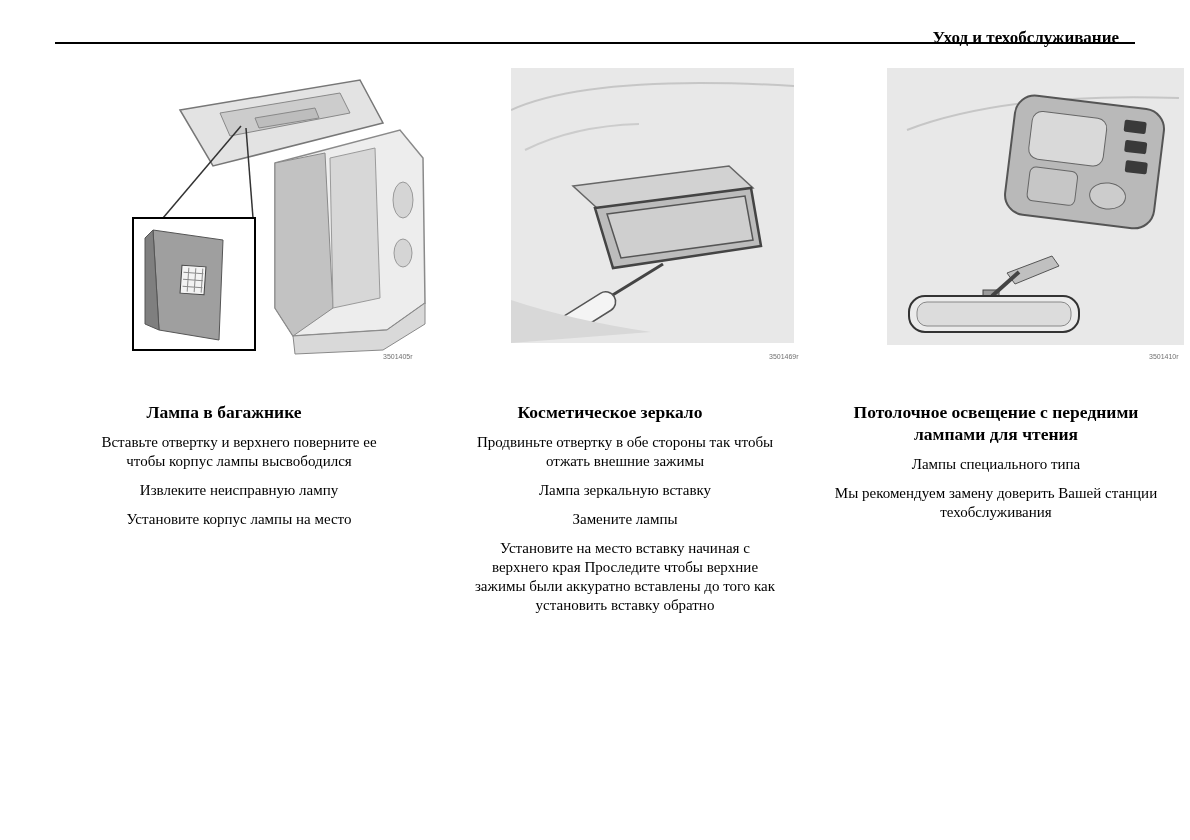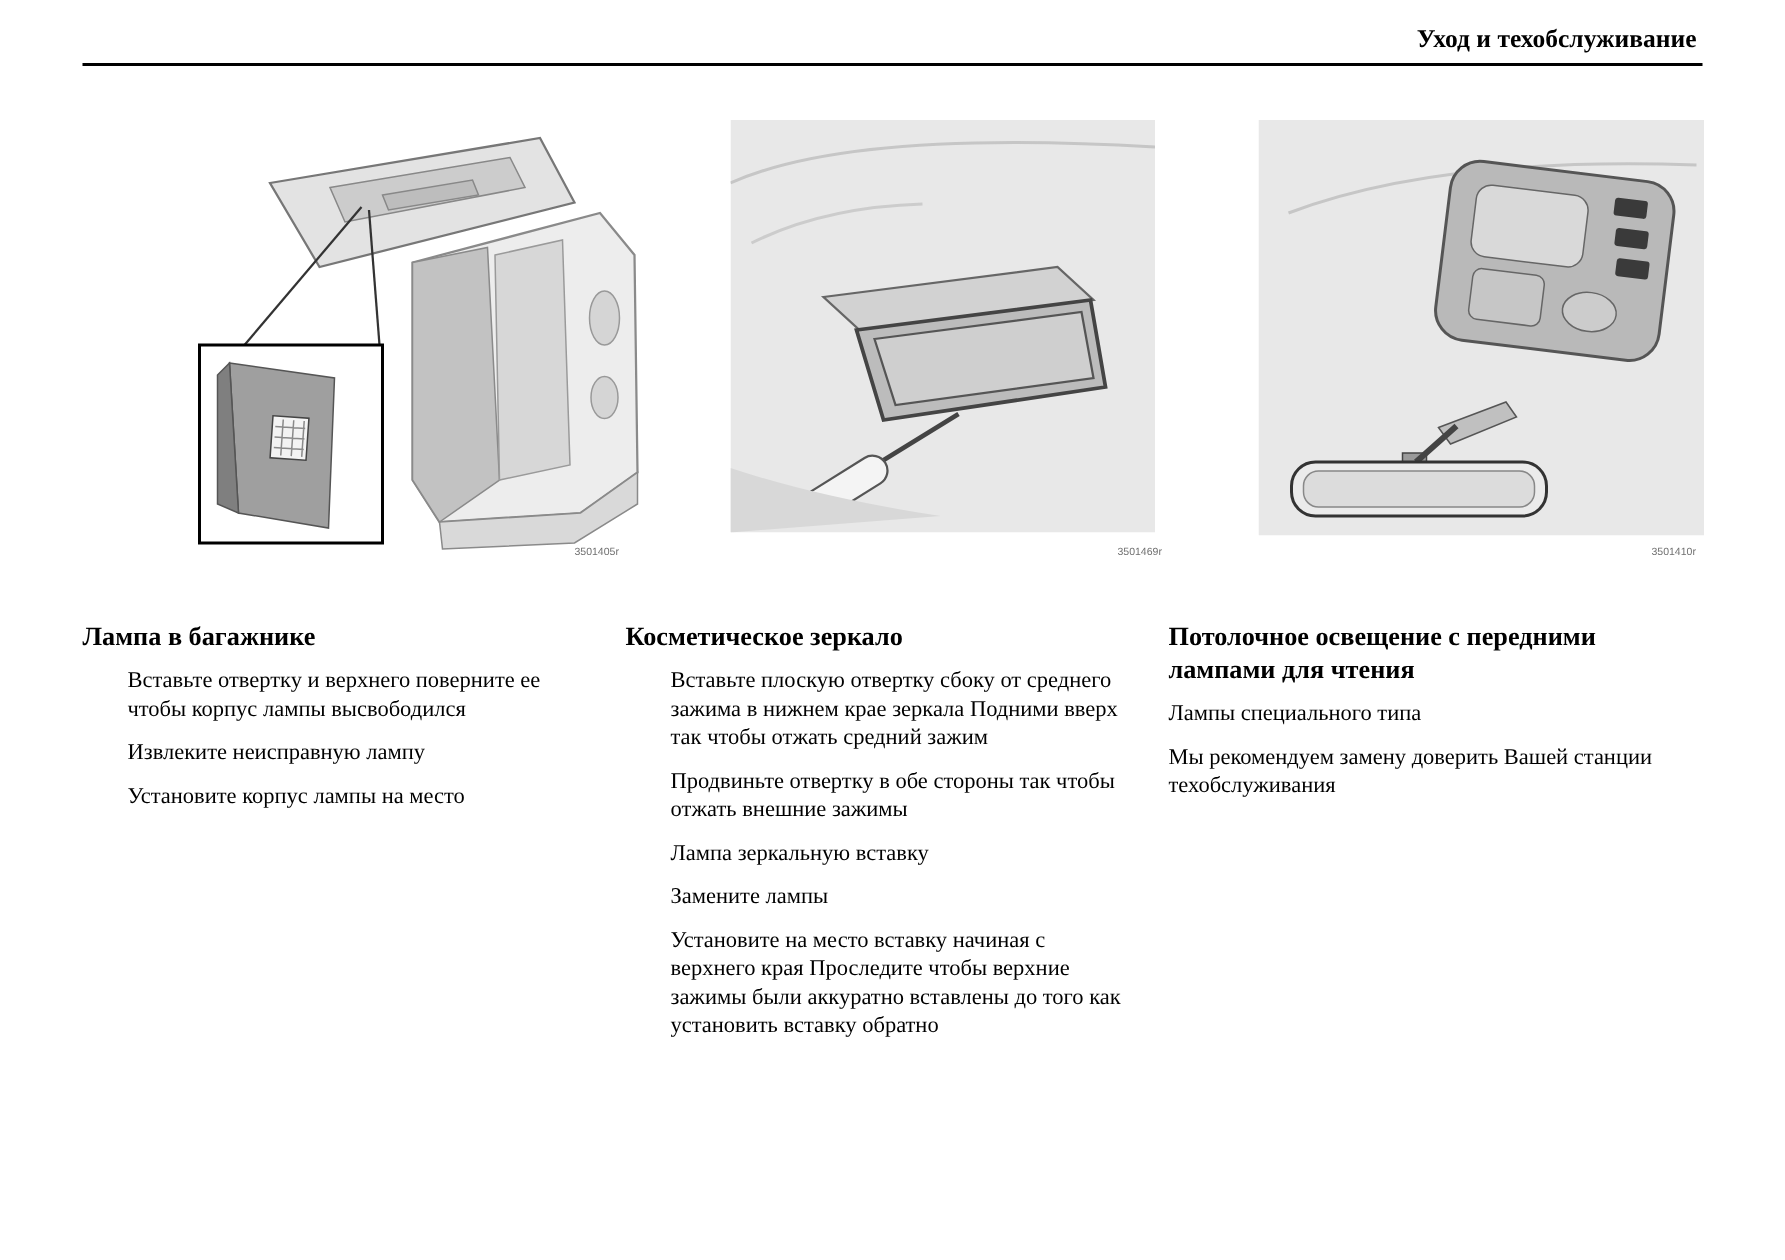--- a/index.html
+++ b/index.html
@@ -15,37 +15,38 @@
     height: 840px;
     background: #ffffff;
     overflow: hidden;
   }
   .page-header {
     position: absolute;
     top: 12px;
     right: 55px;
     font-size: 17px;
     font-weight: bold;
-    margin: 4px;
+    margin: 16px;
   }
   .rule {
     position: absolute;
     top: 42px;
     left: 55px;
     width: 1080px;
     border: none;
     border-top: 2px solid #000;
     margin: 0;
   }
   .columns {
     position: absolute;
-    top: 64px;
+    top: 52px;
     left: 55px;
     display: flex;
-    gap: 24px;
+    gap: 48px;
+    text-align: center;
   }
   .col {
     width: 338px;
   }
   .fig {
     position: relative;
     height: 300px;
     margin-bottom: 34px;
   }
   .fig svg { display: block; }
@@ -139,21 +140,20 @@
 
           <g transform="rotate(-32 78 243)">
             <rect x="45" y="234" width="62" height="20" rx="10" fill="#f4f4f4" stroke="#555" stroke-width="1.5"></rect>
           </g>
 
           <path d="M0 232 Q60 252 140 264 L0 275 Z" fill="#d8d8d8"></path>
         </svg>
         <span class="figcode figcode-2">3501469r</span>
       </figure>
       <h2 class="sec-title">Косметическое зеркало</h2>
-      <p class="para">Вставьте плоскую отвертку сбоку от среднего зажима в нижнем крае зеркала Подними вверх так  чтобы отжать средний зажим</p>
       <p class="para">Продвиньте отвертку в обе стороны так чтобы отжать внешние зажимы</p>
       <p class="para">Лампа зеркальную вставку</p>
       <p class="para">Замените лампы</p>
       <p class="para">Установите на место вставку  начиная с верхнего края  Проследите  чтобы верхние зажимы были аккуратно вставлены до того  как установить вставку обратно</p>
     </section>
 
     <section class="col">
       <figure class="fig fig-offset-20">
         <svg viewBox="0 0 297 277" width="297" height="277">
           <rect width="297" height="277" fill="#e8e8e8"></rect>

